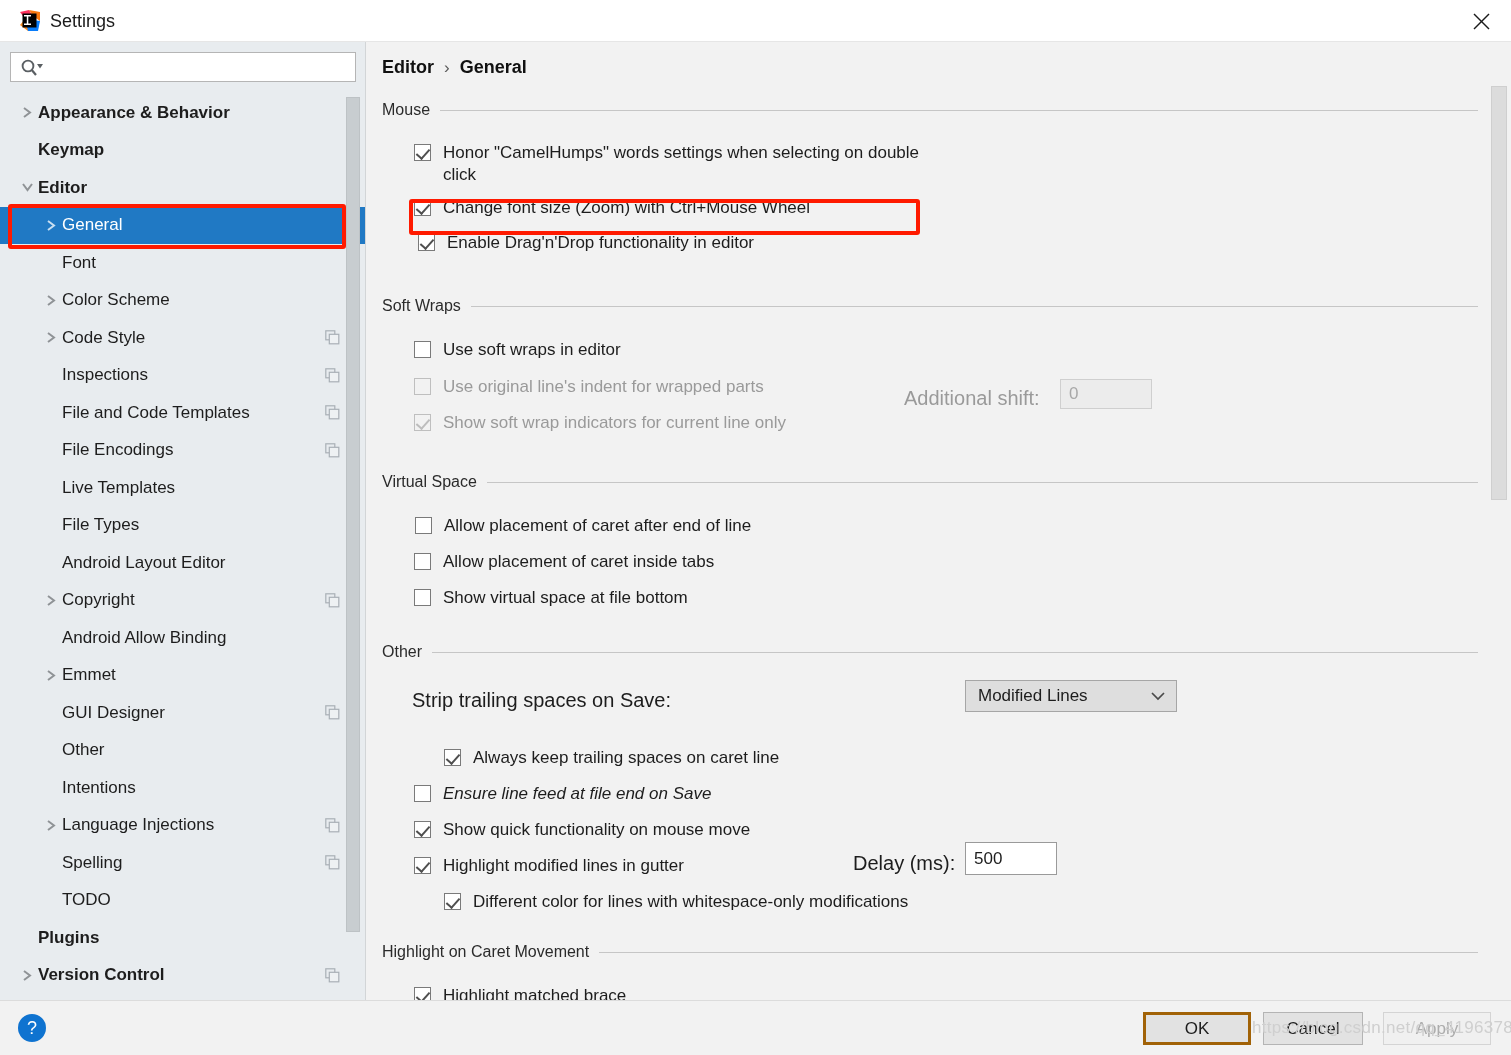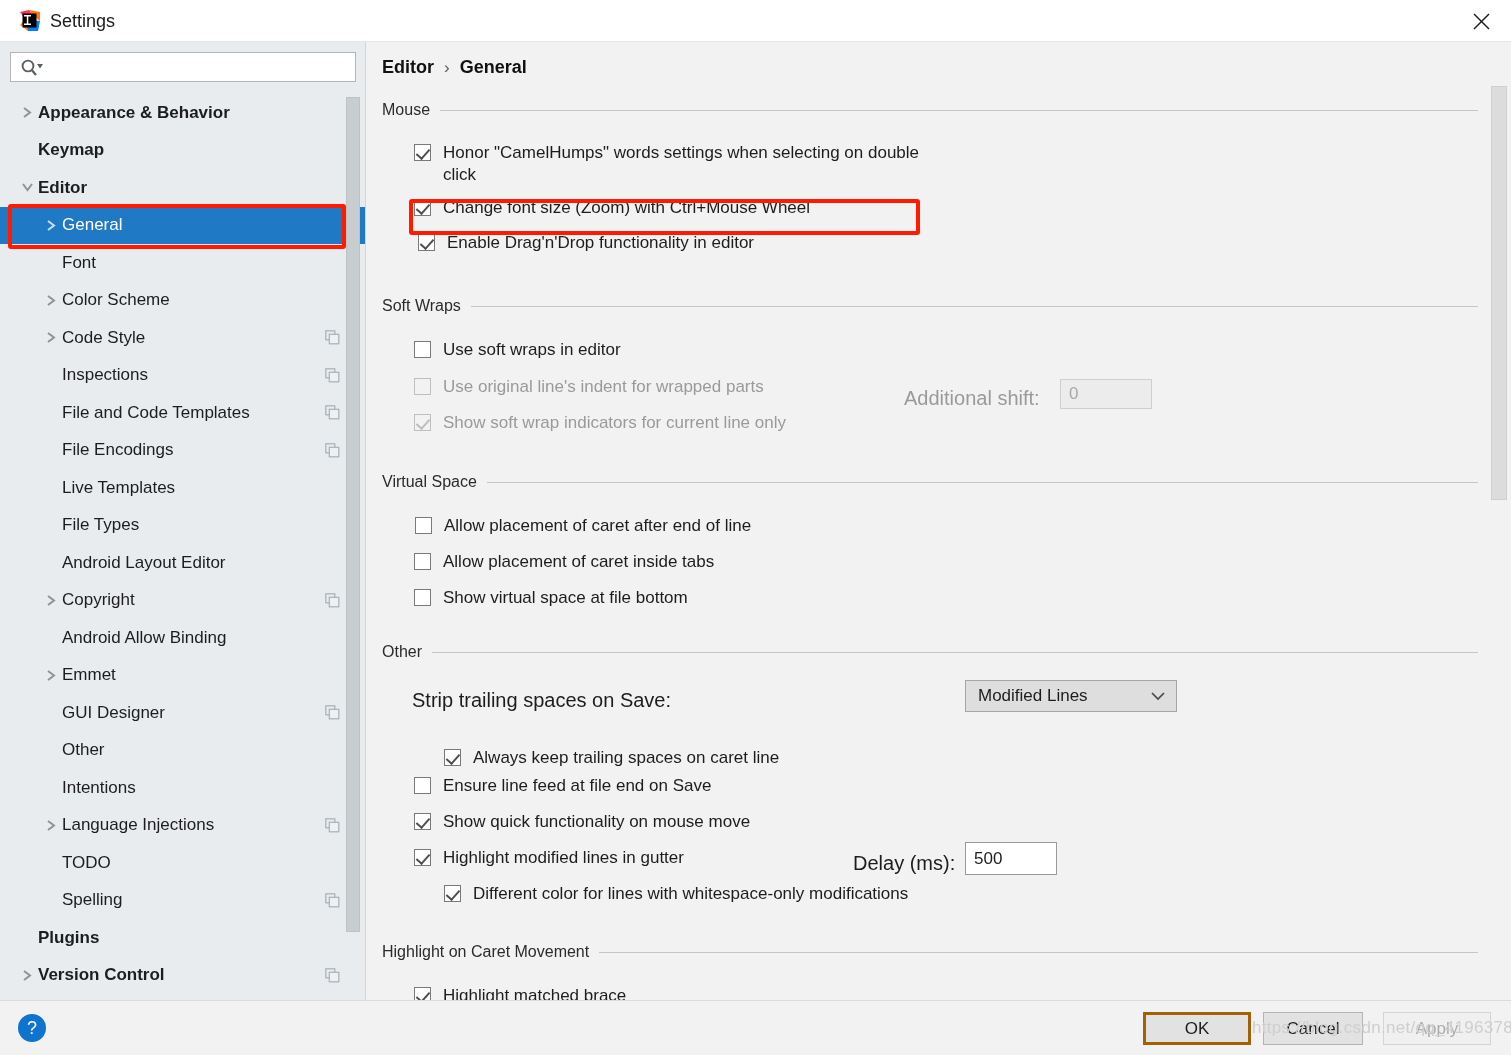--- a/index.html
+++ b/index.html
@@ -434,29 +434,29 @@
             </svg>
           </span>
           <span class="label">Language Injections</span>
           <span class="copy-badge"><svg width="15" height="15" viewBox="0 0 15 15">
               <rect x="0.8" y="0.8" width="9" height="9" fill="none" stroke="#a9b0b6" stroke-width="1.2"></rect>
               <rect x="4.3" y="4.3" width="9.5" height="9.5" fill="#eef1f3" stroke="#a9b0b6" stroke-width="1.2"></rect>
             </svg></span>
         </div>
         <div class="tree-row lvl1">
           <span class="arrow empty"></span>
+          <span class="label">Spelling</span>
+          <span class="copy-badge"><svg width="15" height="15" viewBox="0 0 15 15">
+              <rect x="0.8" y="0.8" width="9" height="9" fill="none" stroke="#a9b0b6" stroke-width="1.2"></rect>
+              <rect x="4.3" y="4.3" width="9.5" height="9.5" fill="#eef1f3" stroke="#a9b0b6" stroke-width="1.2"></rect>
+            </svg></span>
+        </div>
+        <div class="tree-row lvl1">
+          <span class="arrow empty"></span>
           <span class="label">TODO</span>
-        </div>
-        <div class="tree-row lvl1">
-          <span class="arrow empty"></span>
-          <span class="label">Spelling</span>
-          <span class="copy-badge"><svg width="15" height="15" viewBox="0 0 15 15">
-              <rect x="0.8" y="0.8" width="9" height="9" fill="none" stroke="#a9b0b6" stroke-width="1.2"></rect>
-              <rect x="4.3" y="4.3" width="9.5" height="9.5" fill="#eef1f3" stroke="#a9b0b6" stroke-width="1.2"></rect>
-            </svg></span>
         </div>
         <div class="tree-row lvl0 bold">
           <span class="arrow empty"></span>
           <span class="label">Plugins</span>
         </div>
         <div class="tree-row lvl0 bold">
           <span class="arrow">
             <svg width="11" height="13" viewBox="0 0 11 13">
               <polyline points="2,2 8,6.5 2,11" fill="none" stroke="currentColor" stroke-width="2"></polyline>
             </svg>
@@ -552,21 +552,21 @@
           <svg width="16" height="10" viewBox="0 0 16 10">
             <polyline points="2,2 8,8 14,2" fill="none" stroke="#4a4a4a" stroke-width="1.7"></polyline>
           </svg>
         </span>
       </div>
 
       <div class="row" style="margin-top:85px; margin-left:62px;">
         <span class="cb checked"></span>
         <span class="cb-label">Always keep trailing spaces on caret line</span>
       </div>
-      <div class="row" style="margin-top:6px; margin-left:32px;">
+      <div class="row" style="margin-top:14px; margin-left:32px;font-style:italic;">
         <span class="cb"></span>
         <span class="cb-label">Ensure line feed at file end on Save</span>
       </div>
       <div class="row" style="margin-top:14px; margin-left:32px;">
         <span class="cb checked"></span>
         <span class="cb-label">Show quick functionality on mouse move</span>
       </div>
       <span class="field-label" style="position:absolute; left:471px; top:210px;">Delay (ms):</span>
       <input class="textbox" style="position: absolute; left: 583px; top: 200px; width: 92px; height: 33px;" value="500">
 

